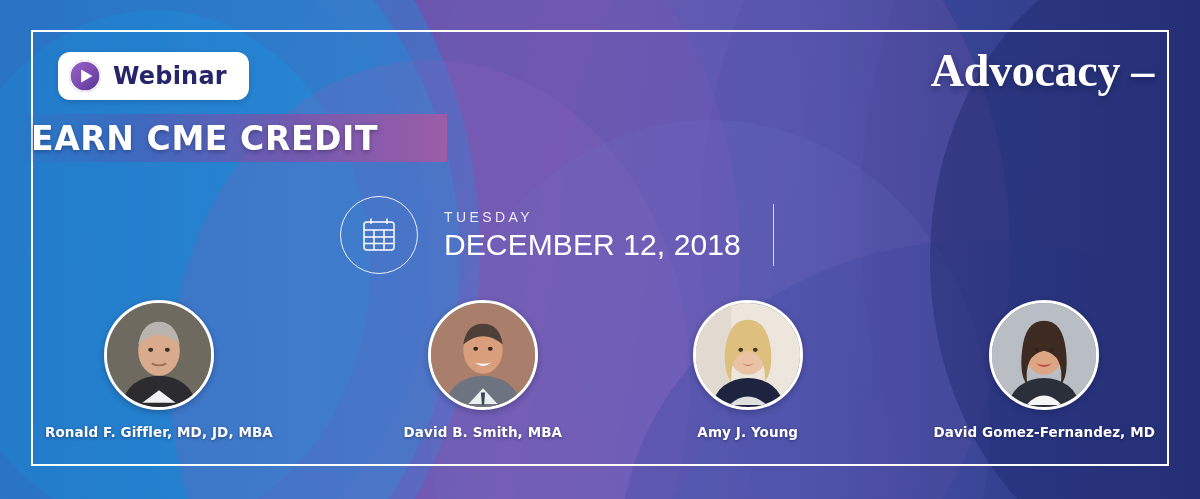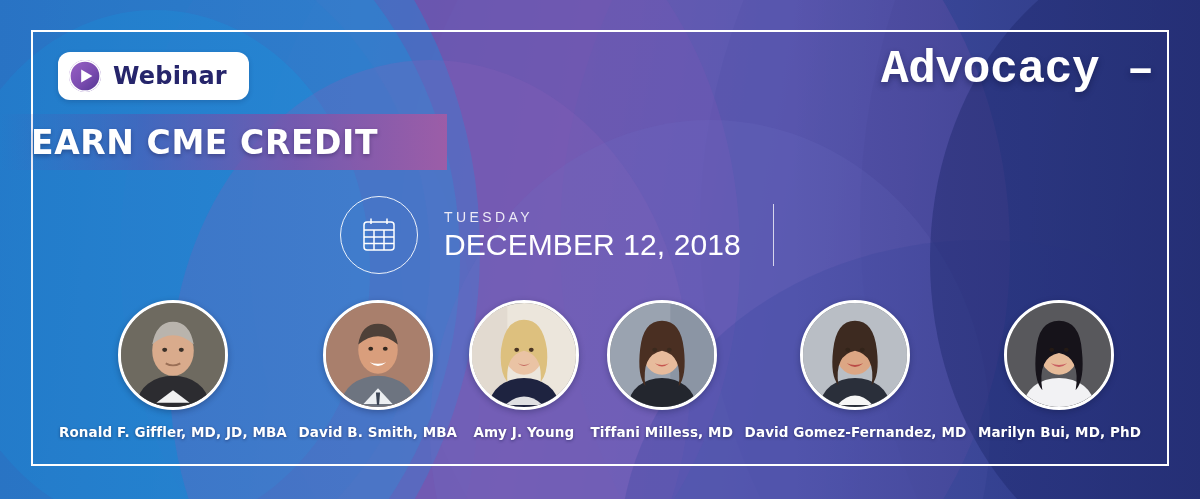--- a/index.html
+++ b/index.html
@@ -50,35 +50,35 @@
     box-shadow:0 2px 5px rgba(12,20,60,.18);
   }
   .play-icon{width:34px;height:34px;flex:0 0 34px;position:relative;}
   .webinar-label{
     font-size:24px;font-weight:bold;color:#26256b;letter-spacing:.2px;
     font-family:"DejaVu Sans", sans-serif;
   }
 
   
   .cme-bar{
-    position:absolute;left:0px;top:114px;width:447px;height:56px;
+    position:absolute;left:0px;top:114px;width:447px;height:48px;
     background:linear-gradient(90deg,rgba(47,100,180,0) 0%,rgba(86,86,178,.55) 32%,rgba(124,84,170,.85) 66%,rgba(160,92,166,.95) 100%);
     display:flex;align-items:center;
   }
   .cme-text{
     margin-left:31px;color:#fff;font-weight:bold;font-size:33px;letter-spacing:.6px;
     font-family:"DejaVu Sans", sans-serif;
     text-shadow:0 2px 4px rgba(20,20,60,.35);
   }
 
   
   .title{
     position:absolute;right:46px;top:44px;width:720px;
     text-align:right;color:#fff;font-weight:bold;
-    font-family:Liberation Mono, monospace;
+    font-family:Liberation Serif, serif;
     font-size:46px;line-height:1.17;letter-spacing:-.3px;
     text-shadow:0 3px 6px rgba(14,18,60,.45);
   }
   .title .l2{white-space:nowrap;}
 
   
   .datetime{
     position:absolute;left:340px;top:196px;
     display:flex;align-items:center;gap:26px;color:#fff;
   }
@@ -97,21 +97,21 @@
     font-size:30px;letter-spacing:.1px;color:#fff;
     font-family:"Liberation Sans", sans-serif;font-weight:normal;
     white-space:nowrap;
   }
   .dt-divider{width:1.6px;height:62px;background:rgba(255,255,255,.75);margin:0 6px;}
 
   
   .speakers{
     position:absolute;left:31px;right:31px;top:300px;
     display:flex;align-items:flex-start;justify-content:space-between;
-    padding:0 28px;
+    padding:0 14px;
   }
   .speaker{display:flex;flex-direction:column;align-items:center;}
   .avatar{
     width:104px;height:104px;border-radius:50%;
     border:3px solid #ffffff;overflow:hidden;position:relative;
     box-shadow:0 2px 6px rgba(10,16,50,.3);
     background:#8a8a8a;
   }
   .avatar svg{display:block;width:100%;height:100%;}
   .speaker-name{
@@ -238,62 +238,33 @@
           <ellipse cx="50" cy="46" rx="19" ry="23" fill="#eac3a4"></ellipse>
           <path d="M28 44 q4 -28 22 -28 q18 0 22 28 q2 22 -6 32 q2 -26 -16 -30 q-18 4 -16 30 q-8 -10 -6 -32z" fill="#ddc07e"></path>
           <ellipse cx="43" cy="45" rx="2.3" ry="2" fill="#4a3524"></ellipse>
           <ellipse cx="57" cy="45" rx="2.3" ry="2" fill="#4a3524"></ellipse>
           <path d="M44 58 q6 5 12 0 q-6 3 -12 0z" fill="#c3675f"></path>
         </svg>
       </div>
       <div class="speaker-name">Amy J. Young</div>
     </div>
 
-    <div class="speaker">
-      <div class="avatar">
-        <svg viewBox="0 0 100 100" xmlns="http://www.w3.org/2000/svg">
-          <rect width="100" height="100" fill="#9aa3b0"></rect>
-          <rect x="58" y="0" width="42" height="100" fill="#8b95a4"></rect>
-          <ellipse cx="50" cy="98" rx="32" ry="26" fill="#23262e"></ellipse>
-          <ellipse cx="50" cy="46" rx="19" ry="23" fill="#e7bb9c"></ellipse>
-          <path d="M29 44 q3 -27 21 -27 q18 0 21 27 q3 26 -5 36 q4 -30 -16 -34 q-20 4 -16 34 q-8 -10 -5 -36z" fill="#4a2f22"></path>
-          <ellipse cx="43" cy="45" rx="2.3" ry="2" fill="#3b2a1e"></ellipse>
-          <ellipse cx="57" cy="45" rx="2.3" ry="2" fill="#3b2a1e"></ellipse>
-          <path d="M43 58 q7 6 14 0 q-7 3 -14 0z" fill="#c6554f"></path>
-        </svg>
-      </div>
-      <div class="speaker-name">Tiffani Milless, MD</div>
-    </div>
 
     <div class="speaker">
       <div class="avatar">
         <svg viewBox="0 0 100 100" xmlns="http://www.w3.org/2000/svg">
           <rect width="100" height="100" fill="#b9bec5"></rect>
           <ellipse cx="50" cy="98" rx="33" ry="26" fill="#2a2f3a"></ellipse>
           <path d="M33 98 q17 -18 34 0 z" fill="#f6f6f6"></path>
           <ellipse cx="50" cy="46" rx="19" ry="23" fill="#dca684"></ellipse>
           <path d="M29 45 q3 -28 21 -28 q18 0 21 28 q3 25 -5 34 q4 -29 -16 -33 q-20 4 -16 33 q-8 -9 -5 -34z" fill="#3d2a20"></path>
           <ellipse cx="43" cy="45" rx="2.3" ry="2" fill="#33241a"></ellipse>
           <ellipse cx="57" cy="45" rx="2.3" ry="2" fill="#33241a"></ellipse>
           <path d="M42 58 q8 7 16 0 q-8 3 -16 0z" fill="#bb4b46"></path>
         </svg>
       </div>
       <div class="speaker-name">David Gomez-Fernandez, MD</div>
     </div>
 
-    <div class="speaker">
-      <div class="avatar">
-        <svg viewBox="0 0 100 100" xmlns="http://www.w3.org/2000/svg">
-          <rect width="100" height="100" fill="#58585c"></rect>
-          <ellipse cx="50" cy="99" rx="34" ry="27" fill="#f2f2f4"></ellipse>
-          <ellipse cx="50" cy="46" rx="19" ry="23" fill="#e6bb99"></ellipse>
-          <path d="M28 46 q2 -29 22 -29 q20 0 22 29 q3 28 -6 38 q5 -32 -16 -36 q-21 4 -16 36 q-9 -10 -6 -38z" fill="#16131a"></path>
-          <ellipse cx="43" cy="45" rx="2.3" ry="2" fill="#241a14"></ellipse>
-          <ellipse cx="57" cy="45" rx="2.3" ry="2" fill="#241a14"></ellipse>
-          <path d="M42 58 q8 7 16 0 q-8 3 -16 0z" fill="#c95f62"></path>
-        </svg>
-      </div>
-      <div class="speaker-name">Marilyn Bui, MD, PhD</div>
-    </div>
 
   </div>
 
 </div>
 
 </body></html>

